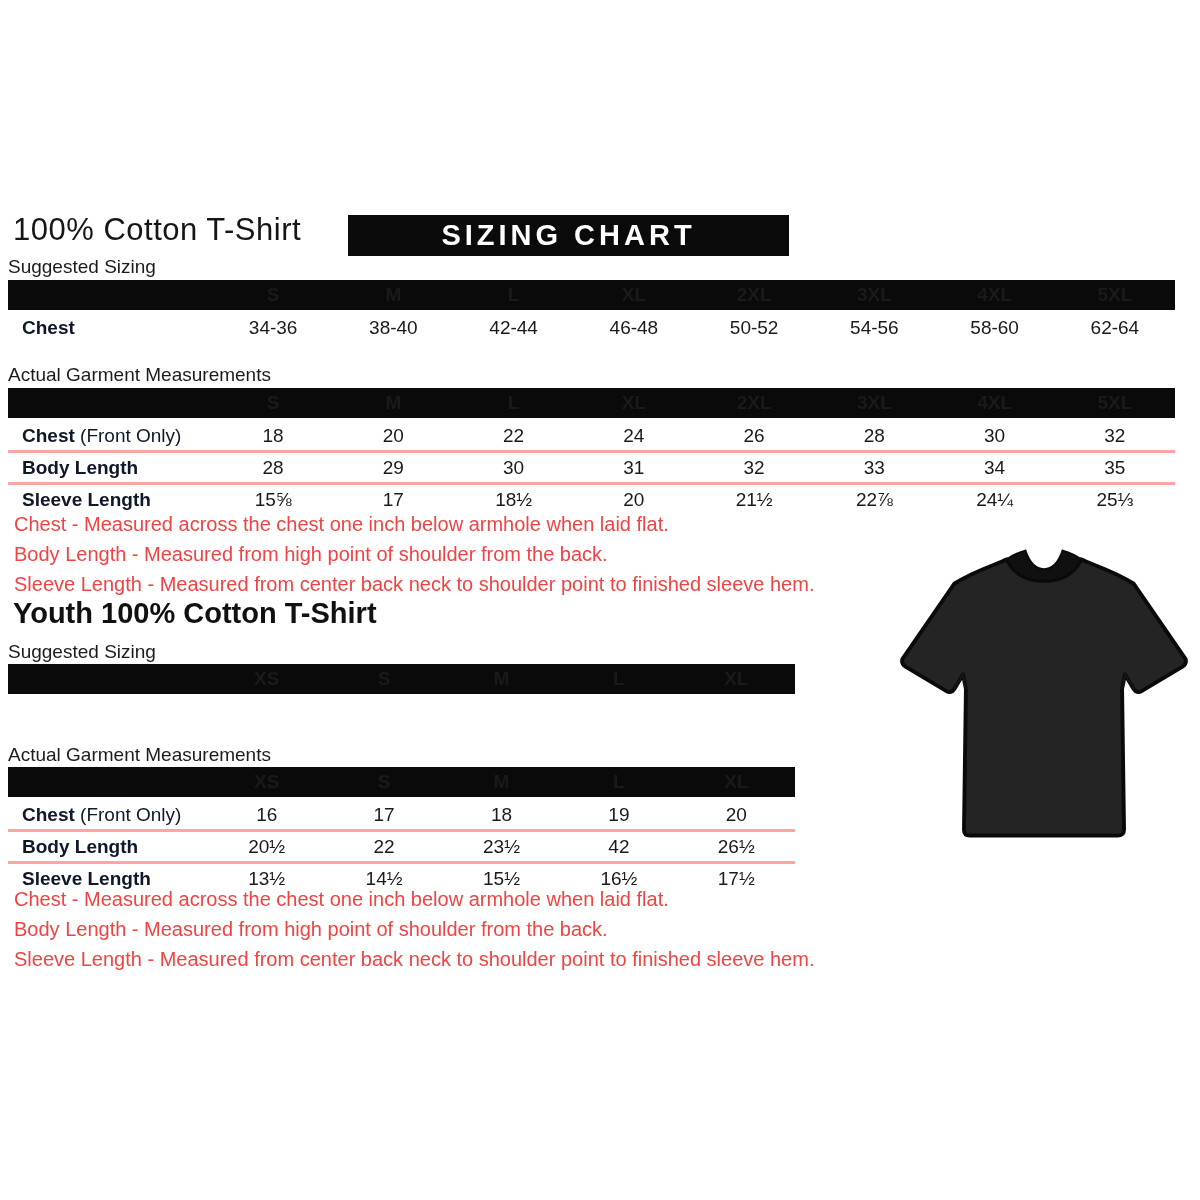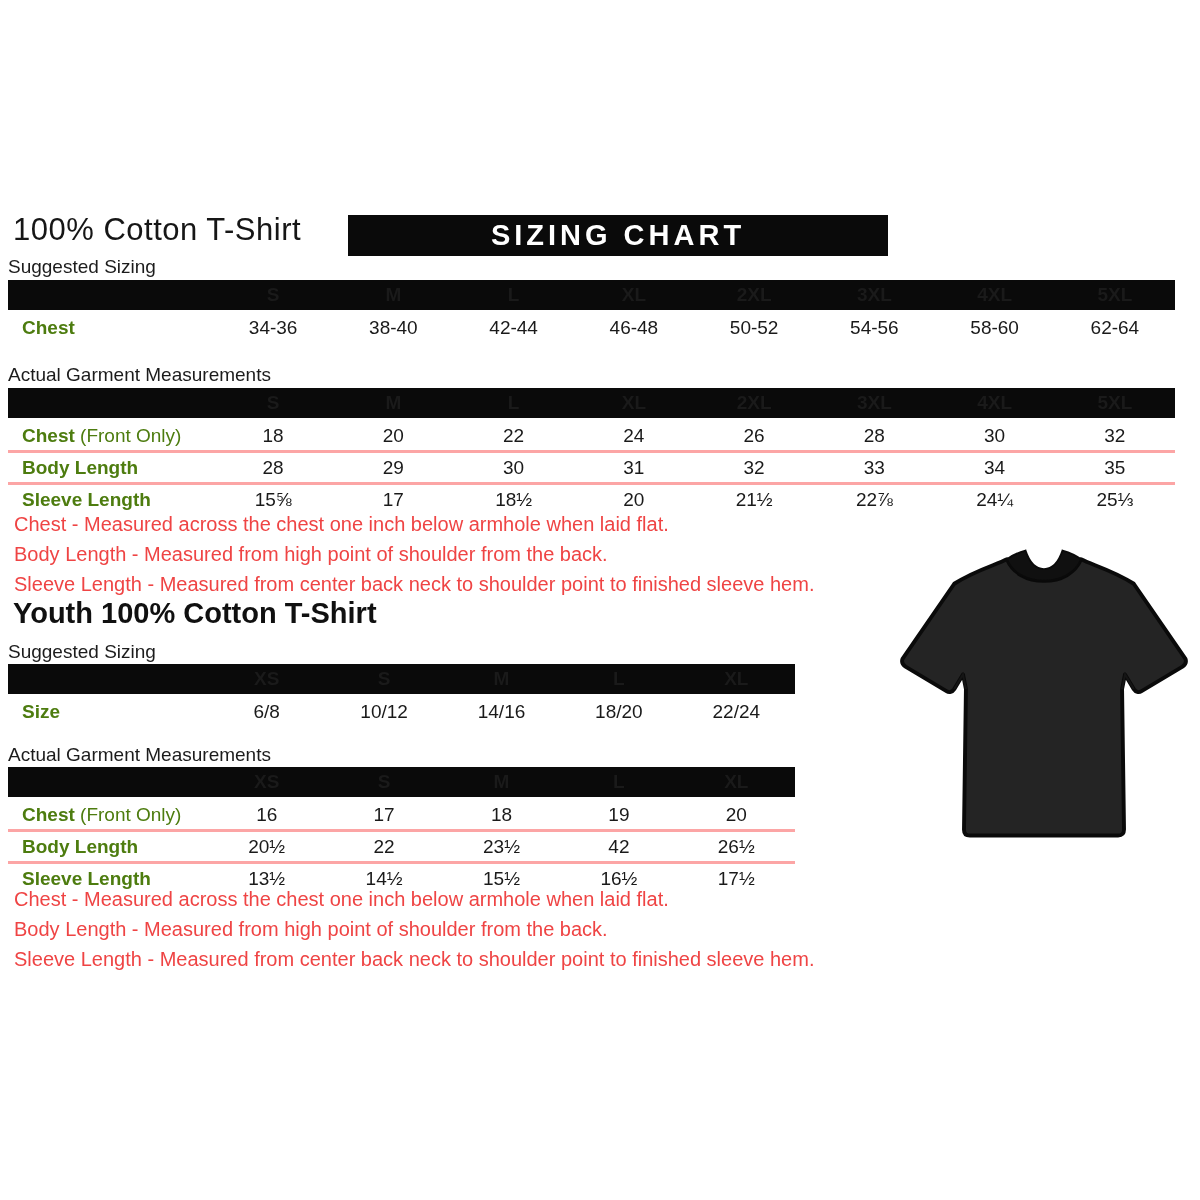--- a/index.html
+++ b/index.html
@@ -5,37 +5,37 @@
   html,body{margin:0;padding:0;}
   body{
     width:1200px;height:1200px;position:relative;background:#ffffff;
     font-family:"Liberation Sans", sans-serif;color:#111;
     -webkit-font-smoothing:antialiased;overflow:hidden;
   }
   .abs{position:absolute;margin-top:48px;}
 
   .page-title{left:13px;top:164px;font-size:31px;font-weight:400;letter-spacing:0.5px;color:#161616;}
   .banner{
-    left:348px;top:167px;width:540px;height:41px;background:#0a0a0a;
+    left:348px;top:167px;width:441px;height:41px;background:#0a0a0a;
     display:flex;align-items:center;justify-content:center;
     color:#fff;font-weight:bold;font-size:29px;letter-spacing:4px;
   }
   .section-label{font-size:19px;color:#1c1c1c;}
   .youth-title{left:13px;top:549px;font-size:29px;font-weight:bold;color:#101010;}
 
   .size-table{left:8px;}
   .t-head{
     display:grid;height:30px;background:#0a0a0a;color:#ffffff;
     align-items:center;font-weight:bold;font-size:19px;
   }
   .t-body{margin-top:3px;}
   .t-row{display:grid;align-items:center;height:29px;font-size:19px;background:#fff;}
   .t-row + .t-row{border-top:3px solid #fca5a5;}
   .t-cell{text-align:center;color:#1a1a1a;}
-  .t-label{text-align:left;padding-left:14px;font-weight:bold;color:#4d7c0f;white-space:nowrap;}
+  .t-label{text-align:left;padding-left:14px;font-weight:bold;color:#0f172a;white-space:nowrap;}
   .t-label .label-note{font-weight:400;}
   .t-head .t-label{color:#fff;}
 
   .notes .note-line{font-size:20px;color:#ef4444;line-height:30px;white-space:nowrap;}
 
   .tshirt-wrap{left:897px;top:485px;width:294px;height:322px;}
 </style>
 </head>
 <body>
 
@@ -132,30 +132,20 @@
 
 <div class="abs section-label" style="left:8px;top:593px;">Suggested Sizing</div>
 <div class="abs size-table" style="top:616px;width:787px;">
     <div class="t-head" style="grid-template-columns: 200px repeat(5, 1fr);">
       <div class="t-label"></div>
       <div class="t-cell">XS</div>
       <div class="t-cell">S</div>
       <div class="t-cell">M</div>
       <div class="t-cell">L</div>
       <div class="t-cell">XL</div>
-    </div>
-    <div class="t-body">
-      <div class="t-row" style="grid-template-columns: 200px repeat(5, 1fr);">
-        <div class="t-label"><span>Size</span></div>
-        <div class="t-cell">6/8</div>
-        <div class="t-cell">10/12</div>
-        <div class="t-cell">14/16</div>
-        <div class="t-cell">18/20</div>
-        <div class="t-cell">22/24</div>
-      </div>
     </div>
   </div>
 
 <div class="abs section-label" style="left:8px;top:696px;">Actual Garment Measurements</div>
 <div class="abs size-table" style="top:719px;width:787px;">
     <div class="t-head" style="grid-template-columns: 200px repeat(5, 1fr);">
       <div class="t-label"></div>
       <div class="t-cell">XS</div>
       <div class="t-cell">S</div>
       <div class="t-cell">M</div>

